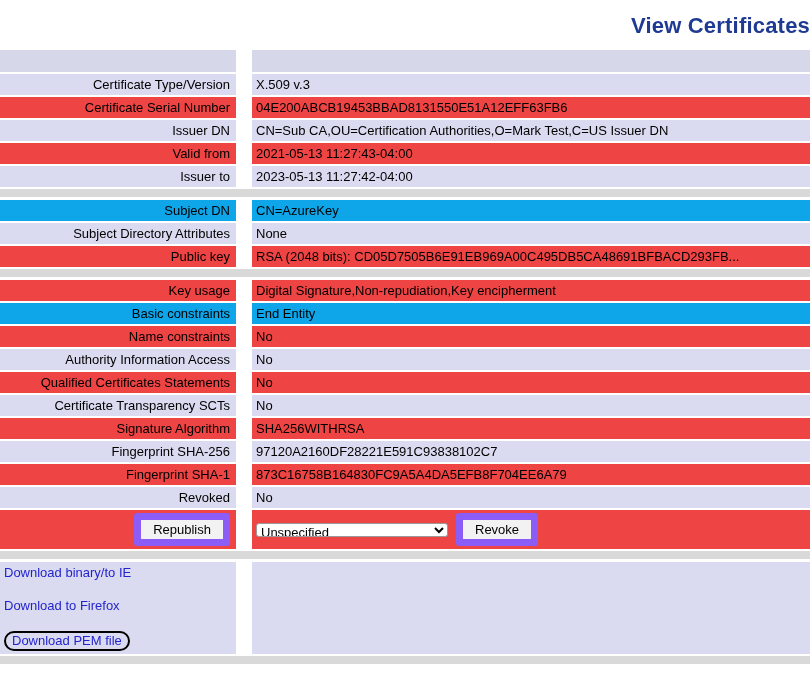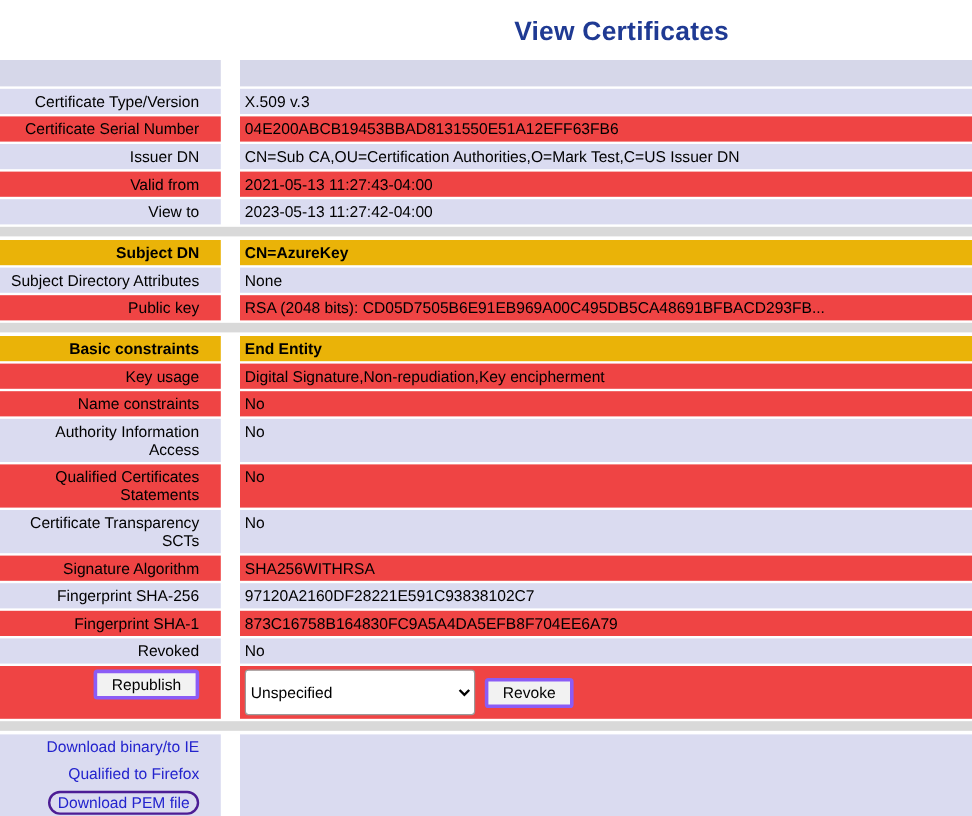--- a/index.html
+++ b/index.html
@@ -4,57 +4,57 @@
 <style>
   * { margin:0; padding:0; box-sizing:border-box; }
   html,body { background:#ffffff; }
   body {
     width:810px; height:680px; overflow:hidden;
     font-family:"Liberation Sans", sans-serif;
     font-size:13px; color:#000;
   }
   .title {
     padding:13px 0 11px 226px;
-    text-align:center;
+    text-align:right;
     font-size:22px; font-weight:bold;
     color:#1f3a93;
     letter-spacing:0.2px;
   }
   .tbl { width:810px; }
   .row { display:flex; margin-bottom:2px; }
   .cl {
-    width:184px; text-align:right;
-    padding:3px 18px 3px 4px; line-height:15px;
+    width:236px; text-align:right;
+    padding:3px 6px 3px 4px; line-height:15px;
   }
   .cr {
     flex:1; margin-left:16px;
     padding:3px 8px 3px 4px; line-height:15px;
   }
   .r-t .cl, .r-t .cr { background:#d6d7e9; }   
   .r-a .cl, .r-a .cr { background:#dadbf0; }   
   .r-b .cl, .r-b .cr { background:#ef4444; }   
-  .r-h .cl, .r-h .cr { background:#eab308; font-weight:bold; } 
+  .r-h .cl, .r-h .cr { background:#0ea5e9; font-weight:normal; } 
   .row-empty .cl, .row-empty .cr { min-height:22px; }
   .sep { height:8px; background:#d9d9d9; margin:1px 0 3px; }
   a { color:#2323cd; text-decoration:none; cursor:pointer; }
   .btn {
     font-family:"Liberation Sans", sans-serif; font-size:13px;
     padding:2px 12px; background:#f2f2f2;
-    border:3px solid #8b5cf6; border-radius:3px; color:#000; cursor:pointer;
+    border:7px solid #8b5cf6; border-radius:3px; color:#000; cursor:pointer;
   }
   .sel {
     font-family:"Liberation Sans", sans-serif; font-size:13px;
-    width:192px; height:38px;
+    width:192px; height:14px;
     border:1px solid #9a9a9a; border-radius:3px; background:#fff;
   }
   .actions-right { display:flex; align-items:center; gap:8px; }
-  .dl-cell { display:flex; flex-direction:column; align-items:flex-end; gap:7px; }
+  .dl-cell { display:flex; flex-direction:column; align-items:flex-start; gap:18px; }
   .pem-oval {
     display:inline-block;
-    border:2px solid #4c1d95; border-radius:12px;
+    border:2px solid #000000; border-radius:12px;
     padding:0 6px 1px 6px;
   }
   .fp-line { display:block; }
 </style>
 </head>
 <body>
 
 <div class="title">View Certificates</div>
 
 <div class="tbl">
@@ -78,21 +78,21 @@
     <div class="cl">Issuer DN</div>
     <div class="cr">CN=Sub CA,OU=Certification Authorities,O=Mark Test,C=US Issuer DN</div>
   </div>
 
   <div class="row r-b">
     <div class="cl">Valid from</div>
     <div class="cr">2021-05-13 11:27:43-04:00</div>
   </div>
 
   <div class="row r-a">
-    <div class="cl">View to</div>
+    <div class="cl">Issuer to</div>
     <div class="cr">2023-05-13 11:27:42-04:00</div>
   </div>
 
   <div class="sep"></div>
 
   <div class="row r-h">
     <div class="cl">Subject DN</div>
     <div class="cr">CN=AzureKey</div>
   </div>
 
@@ -102,28 +102,28 @@
     <div class="cr">None</div>
   </div>
 
   <div class="row r-b">
     <div class="cl">Public key</div>
     <div class="cr">RSA (2048 bits): CD05D7505B6E91EB969A00C495DB5CA48691BFBACD293FB...</div>
   </div>
 
   <div class="sep"></div>
 
+  <div class="row r-b">
+    <div class="cl">Key usage</div>
+    <div class="cr">Digital Signature,Non-repudiation,Key encipherment</div>
+  </div>
+
   <div class="row r-h">
     <div class="cl">Basic constraints</div>
     <div class="cr">End Entity</div>
-  </div>
-
-  <div class="row r-b">
-    <div class="cl">Key usage</div>
-    <div class="cr">Digital Signature,Non-repudiation,Key encipherment</div>
   </div>
 
 
   <div class="row r-b">
     <div class="cl">Name constraints</div>
     <div class="cr">No</div>
   </div>
 
   <div class="row r-a">
     <div class="cl">Authority Information Access</div>
@@ -172,21 +172,21 @@
       </select>
       <button class="btn" type="button">Revoke</button>
     </div>
   </div>
 
   <div class="sep"></div>
 
   <div class="row r-a">
     <div class="cl dl-cell">
       <a href="#">Download binary/to IE</a>
-      <a href="#">Qualified to Firefox</a>
+      <a href="#">Download to Firefox</a>
       <span class="pem-oval"><a href="#">Download PEM file</a></span>
     </div>
     <div class="cr"></div>
   </div>
 
   <div class="sep"></div>
 
 </div>
 
 </body></html>

